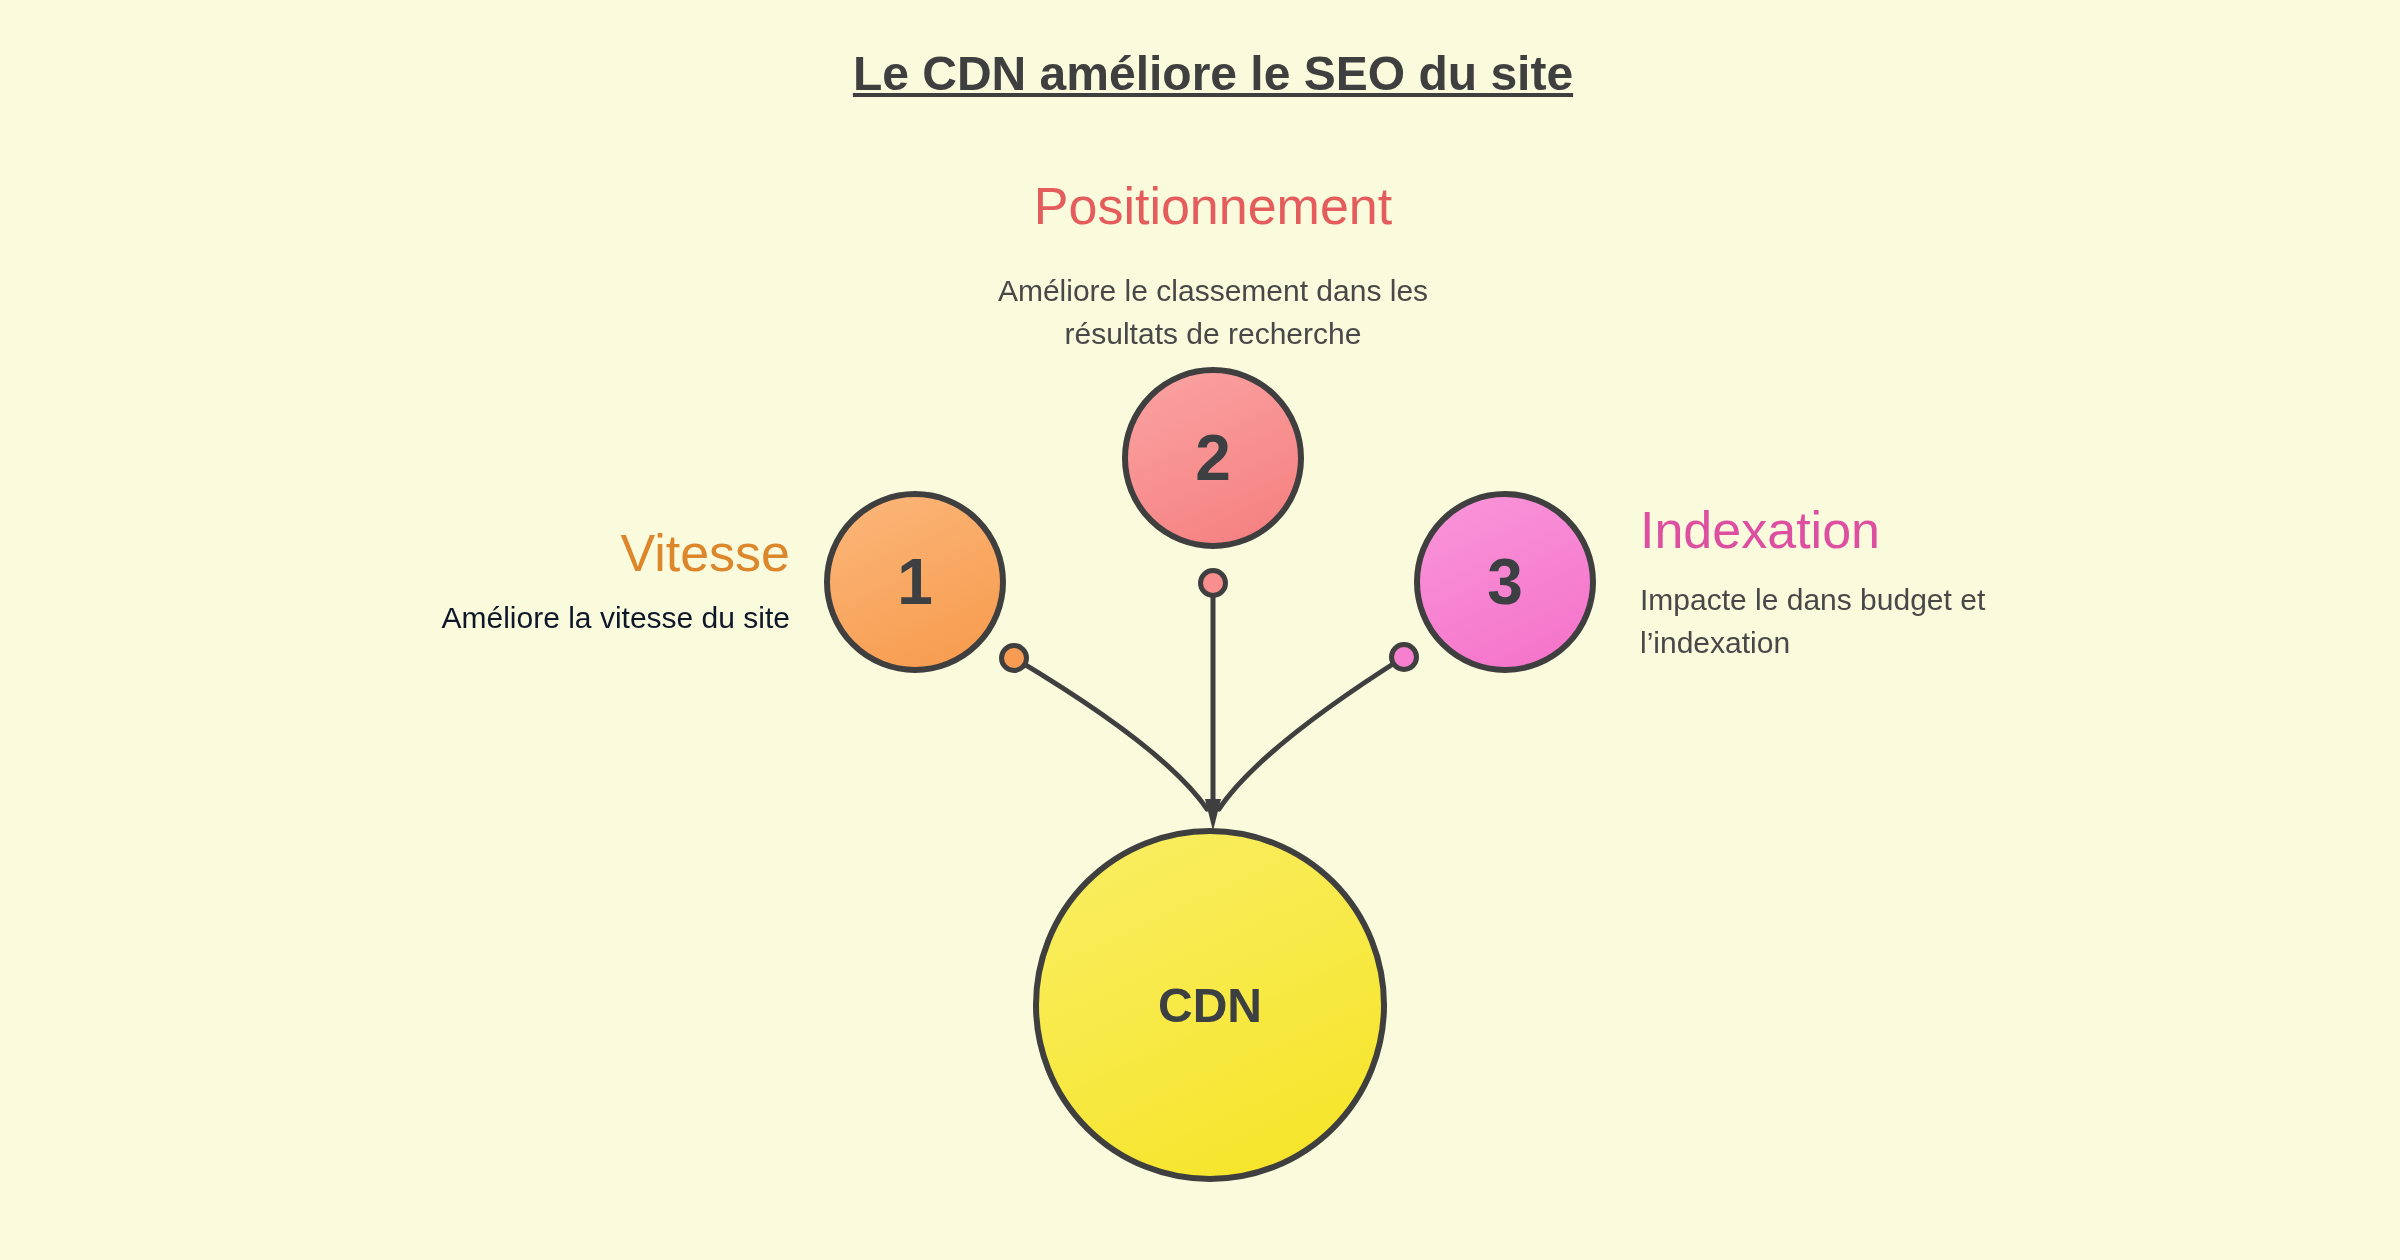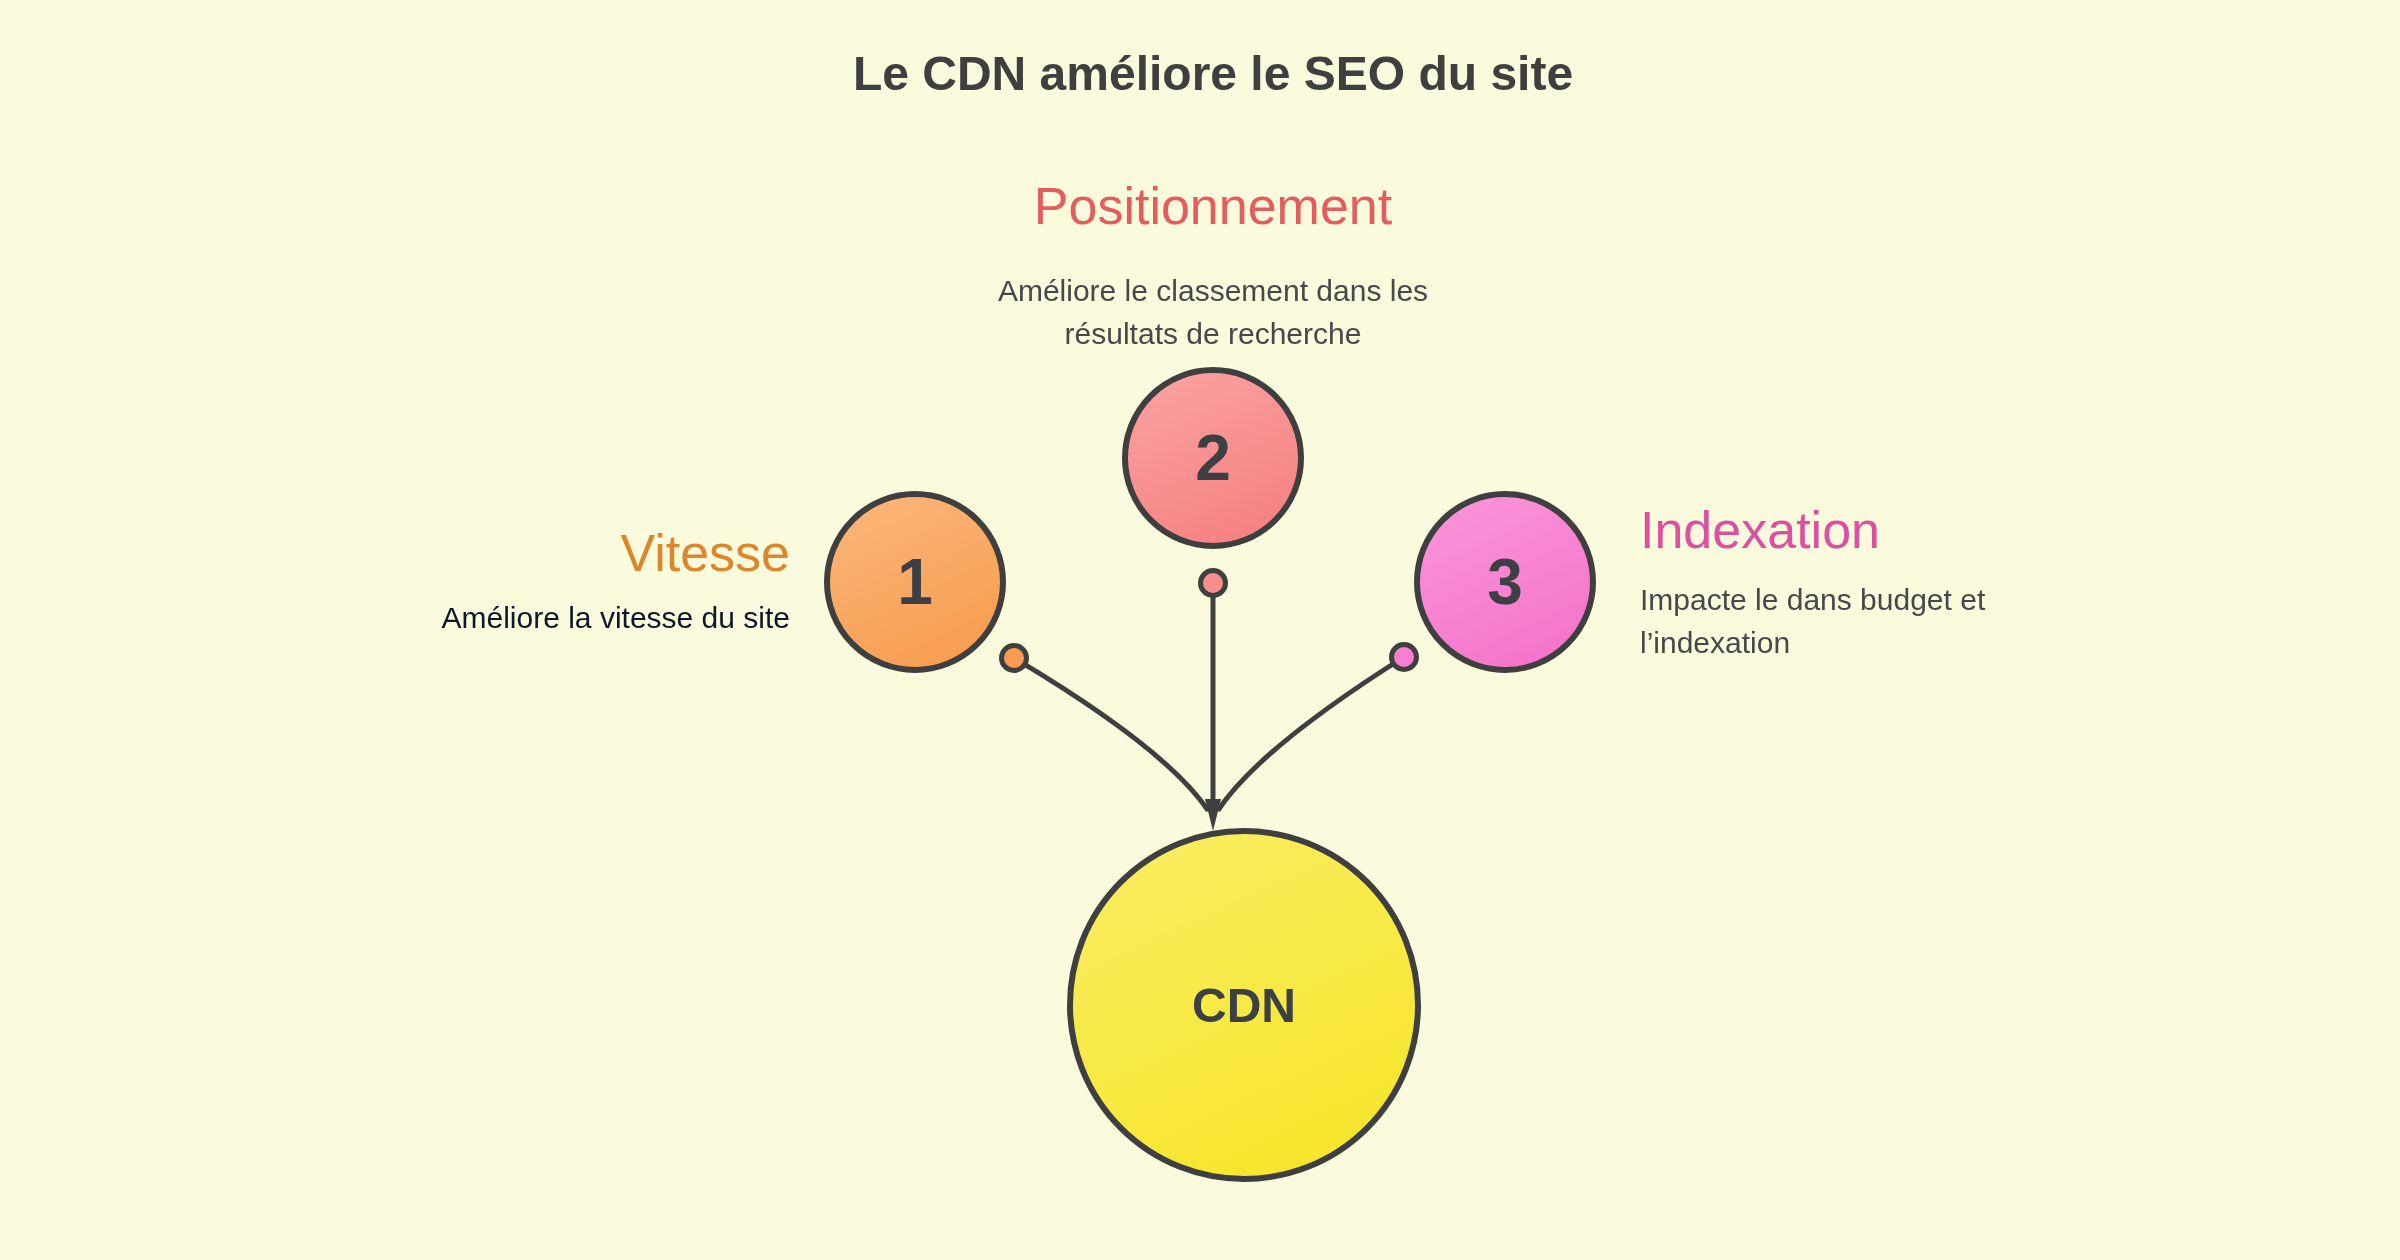--- a/index.html
+++ b/index.html
@@ -14,20 +14,21 @@
   .title {
     position: absolute;
     left: 1213px;
     top: 46px;
     transform: translateX(-50%);
     margin: 0;
     font-size: 48px;
     line-height: 55px;
     font-weight: bold;
     white-space: nowrap;
+    text-decoration: underline;
   }
   .connectors {
     position: absolute;
     left: 0;
     top: 0;
   }
   .conn {
     fill: none;
     stroke: var(--line, #3f3f3f);
     stroke-width: 5;
@@ -115,17 +116,17 @@
   <div class="node-label" style="left: 1640px; top: 510px; color: rgb(220, 79, 161); text-align: center;">Indexation</div>
   <div class="node-desc" style="left: 1640px; top: 578px; color: rgb(72, 72, 72);">
     <div>Impacte le dans budget et</div>
     <div>l’indexation</div>
   </div>
   <div class="circle node-circle" style="left: 1414px; top: 491px; --fill-light: #fa96da; --fill-dark: #f471c9;">
     <span style="color: rgb(61, 64, 67);">3</span>
   </div>
   <div class="dot" style="left: 1389px; top: 642px; background: rgb(246, 127, 208);"></div>
 
-  <div class="circle cdn-circle" style="left: 1067px; top: 828px; --fill-light: #f9ee65; --fill-dark: #f6e424;">
+  <div class="circle cdn-circle" style="left: 1033px; top: 828px; --fill-light: #f9ee65; --fill-dark: #f6e424;">
     <span style="color: rgb(61, 64, 67);">CDN</span>
   </div>
 
 </div>
 
 </body></html>

